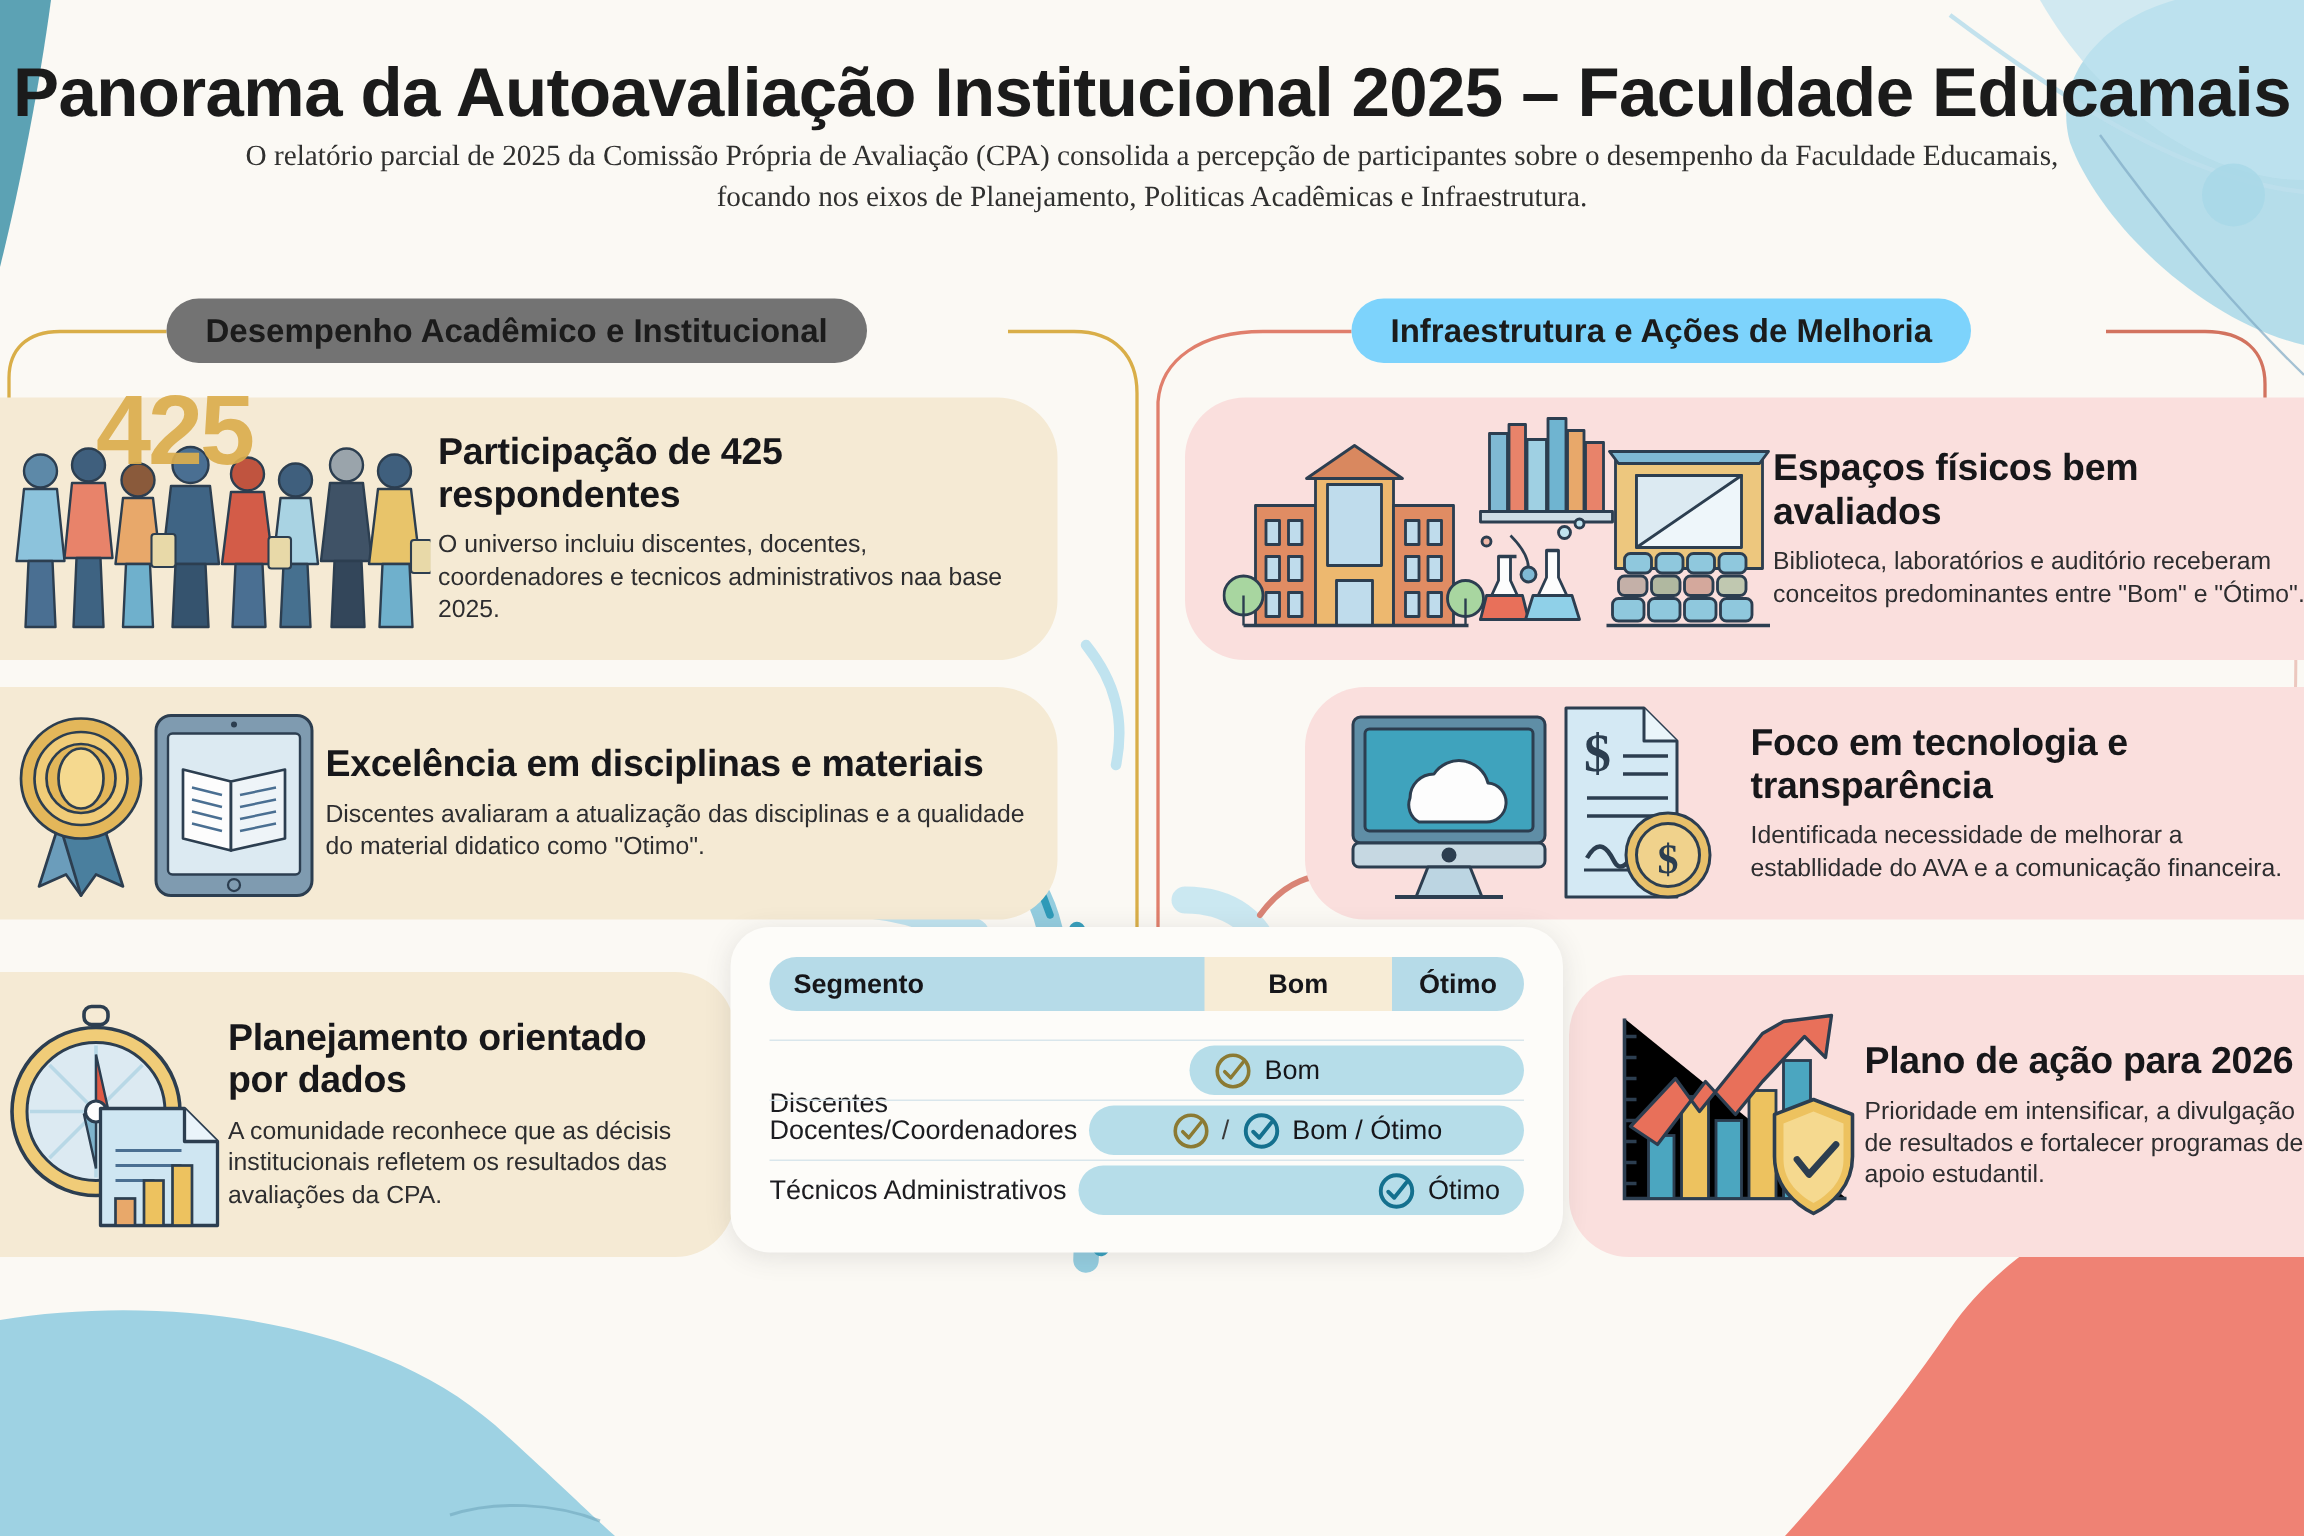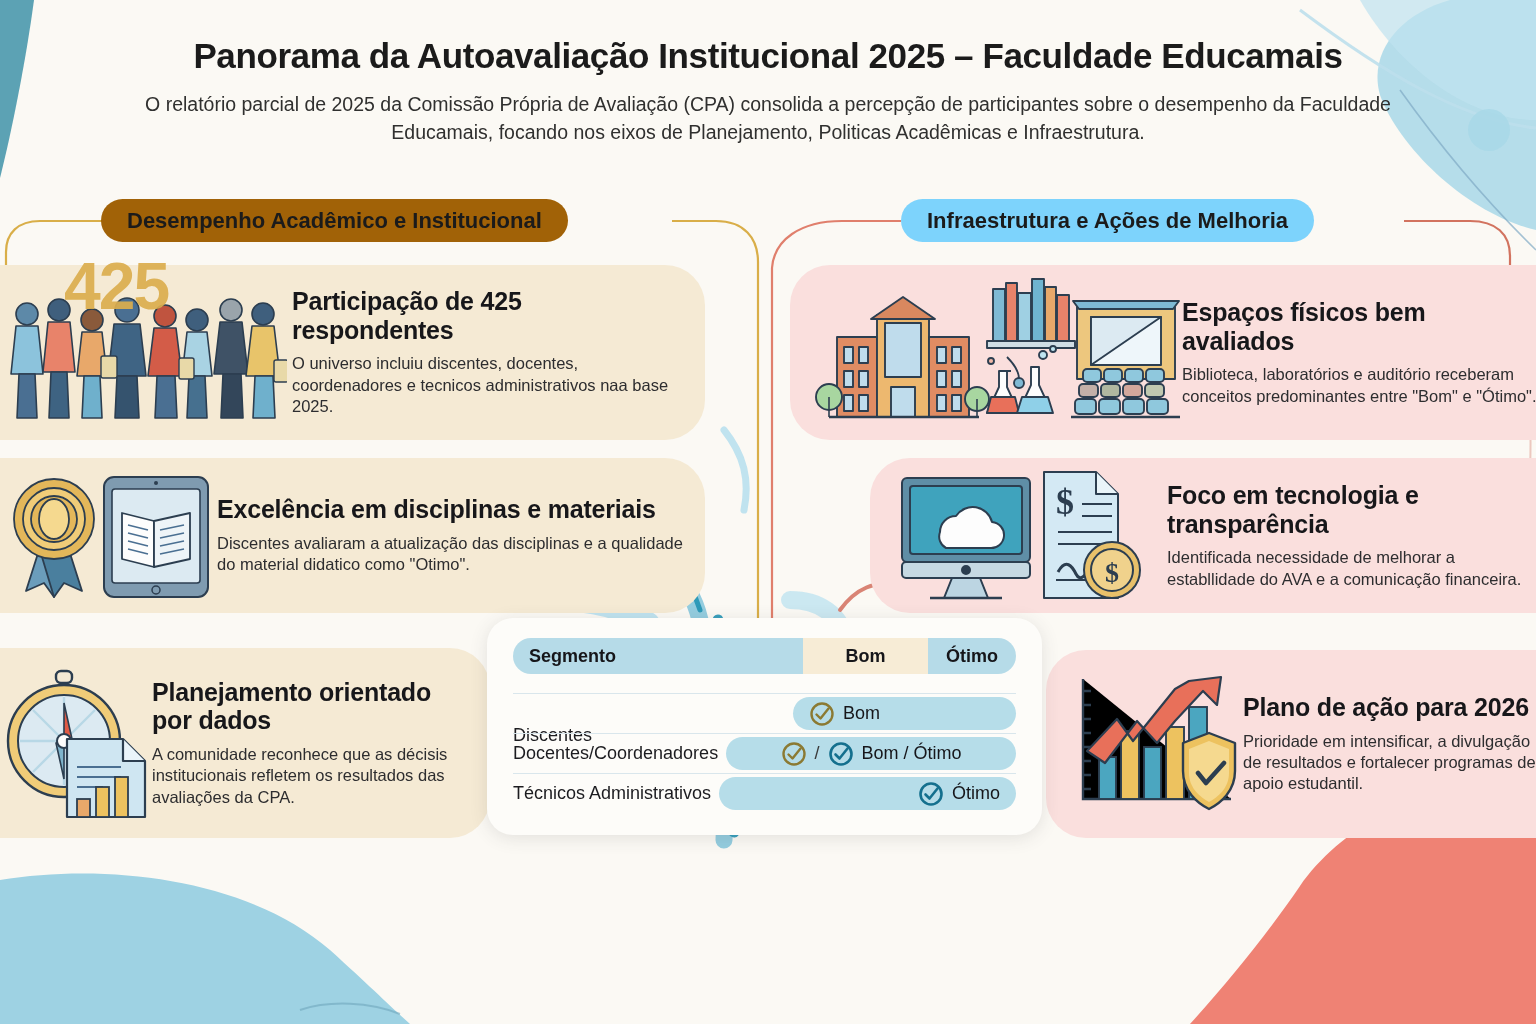--- a/index.html
+++ b/index.html
@@ -11,37 +11,37 @@
     overflow:hidden;
   }
 
   
   .bg { position:absolute; inset:0; z-index:0; pointer-events:none; }
   .bg svg { position:absolute; inset:0; width:1536px; height:1024px; }
 
   
   .header { position:absolute; left:0; top:36px; width:1536px; z-index:5; text-align:center; }
   .title {
-    font-size:35px; font-weight:bold; color:#1b1b1b;
+    font-size:46px; font-weight:bold; color:#1b1b1b;
     letter-spacing:-0.4px; line-height:1.12;
   }
   .subtitle {
-    margin:16px auto 0; width:1250px;
-    font-size:19.5px; color:#30302f; line-height:1.42;
+    margin:3px auto 0; width:1250px;
+    font-size:19.5px; color:#30302f; line-height:1.42;font-family:Liberation Serif, serif;
   }
 
   
   .sec-pill {
     position:absolute; z-index:6;
     height:43px; display:flex; align-items:center; justify-content:center;
     border-radius:22px; padding:0 26px;
     font-size:22px; font-weight:bold; color:#1b1b1b;
     white-space:nowrap;
   }
-  .sec-left  { left:101px; top:199px; background:#a16207; }
+  .sec-left  { left:111px; top:199px; background:#737373; }
   .sec-right { left:901px; top:199px; background:#7dd3fc; }
 
   
   .card {
     position:absolute; z-index:4;
     display:flex; align-items:center;
     padding:14px 22px;
   }
   .card-left  { background:#f5ead4; border-radius:0 40px 40px 0; left:-30px; }
   .card-right { background:#fadfdd; border-radius:40px 0 0 40px; }

